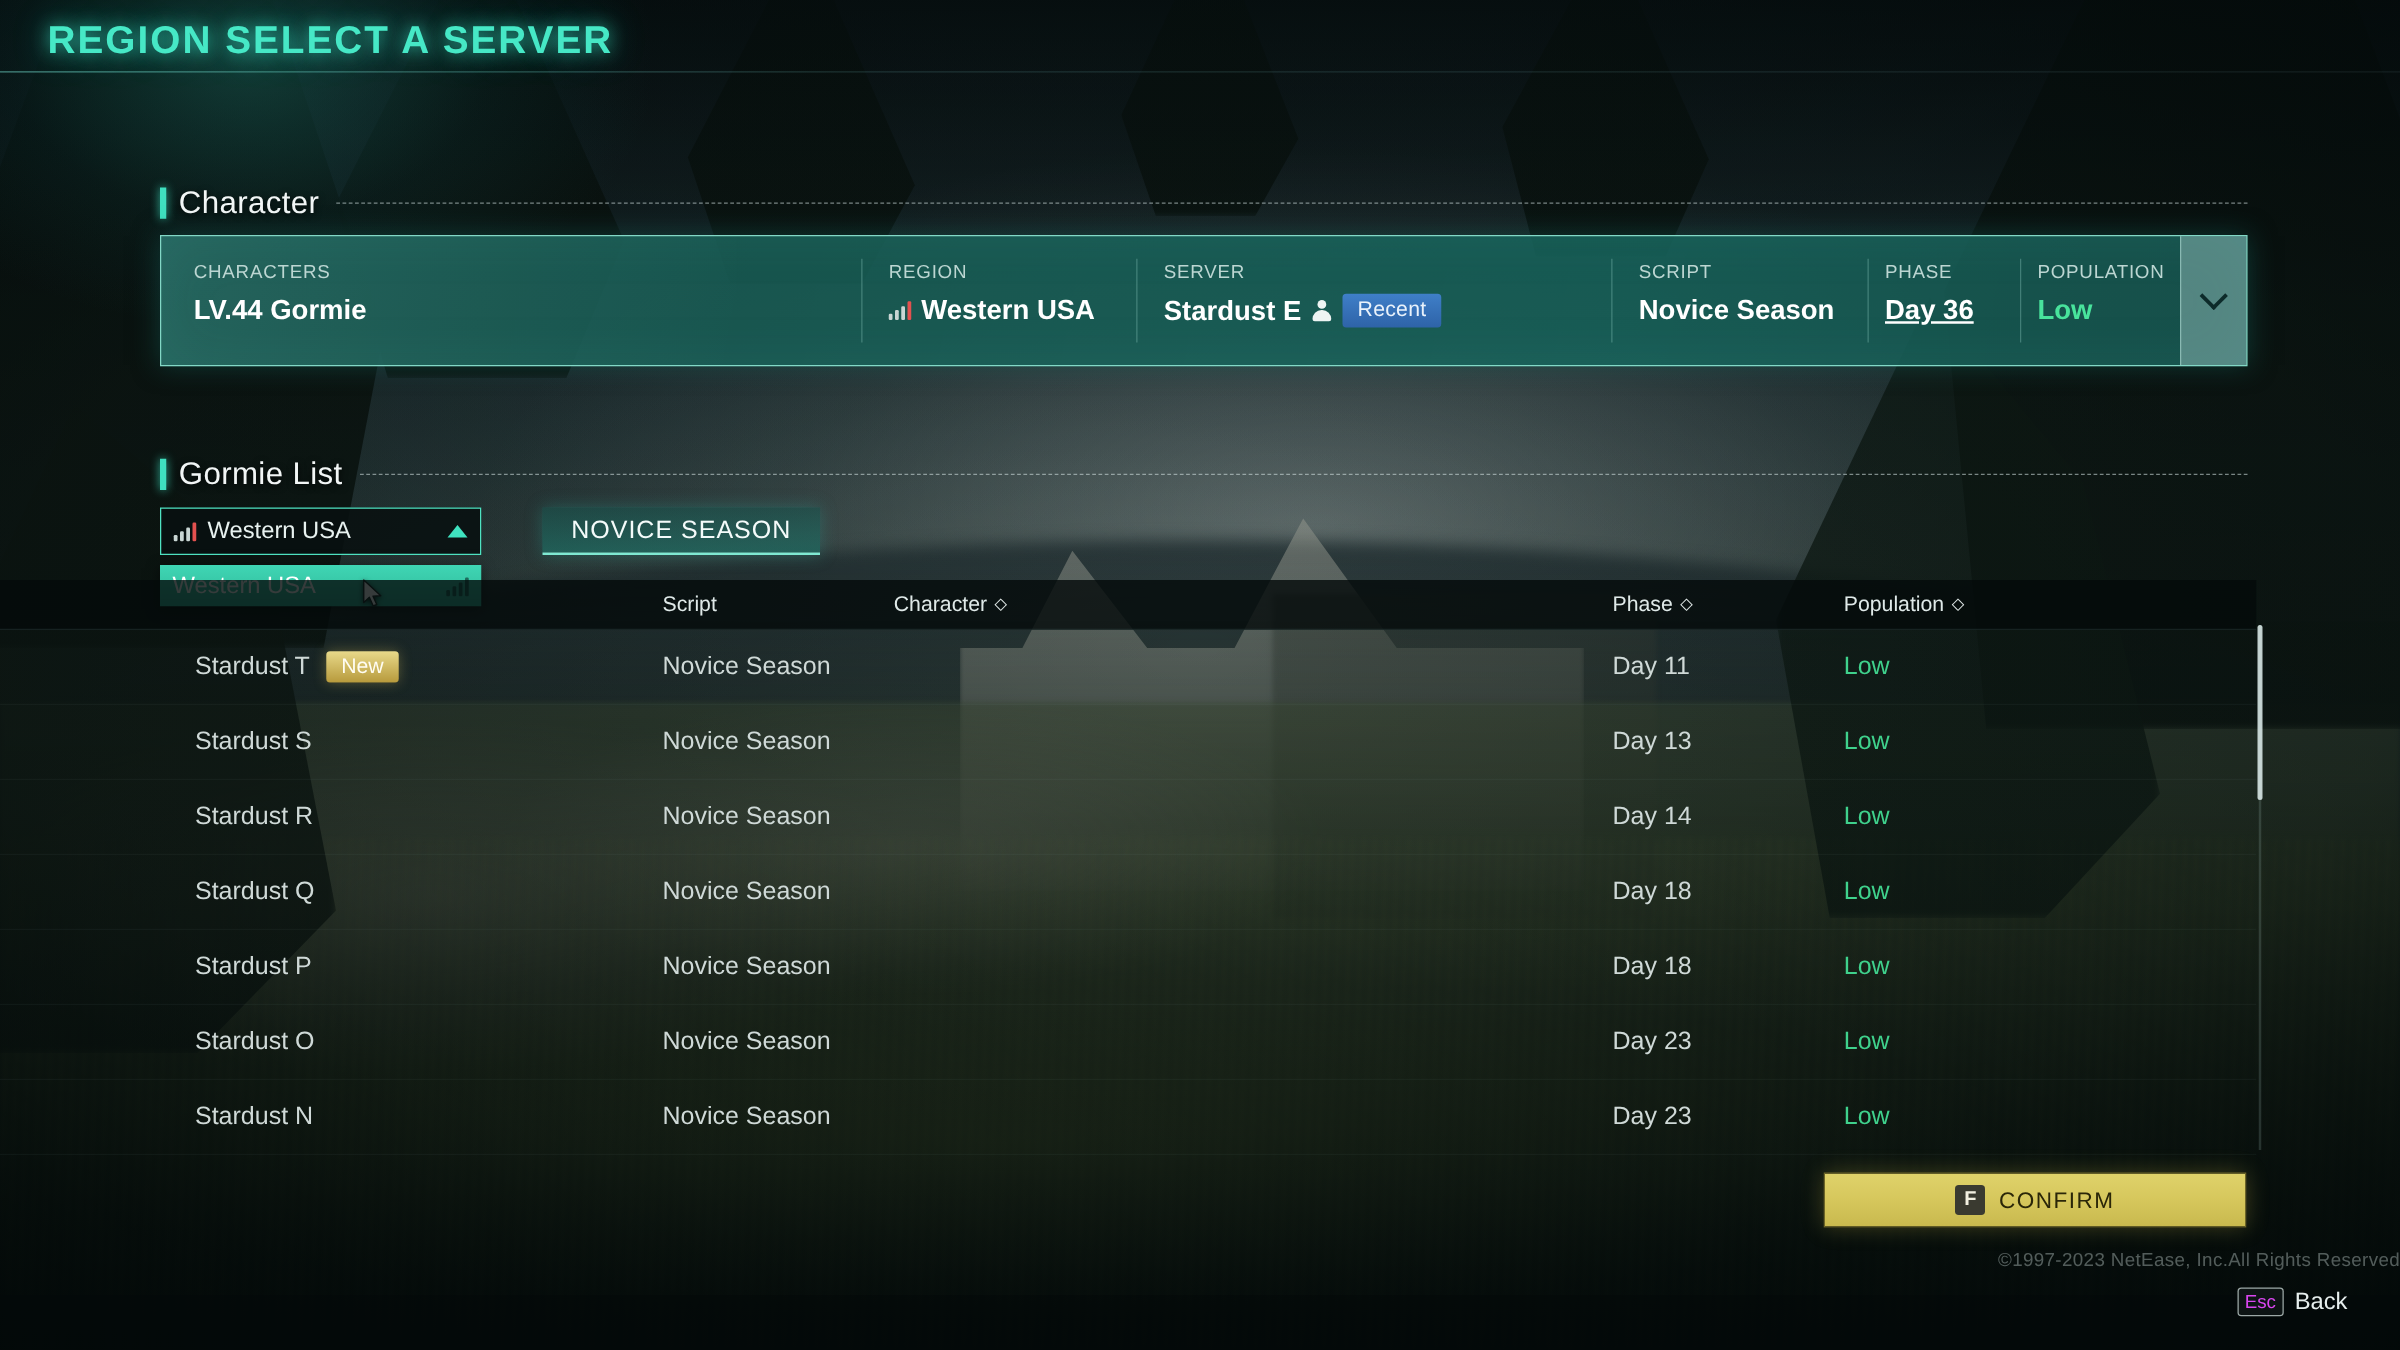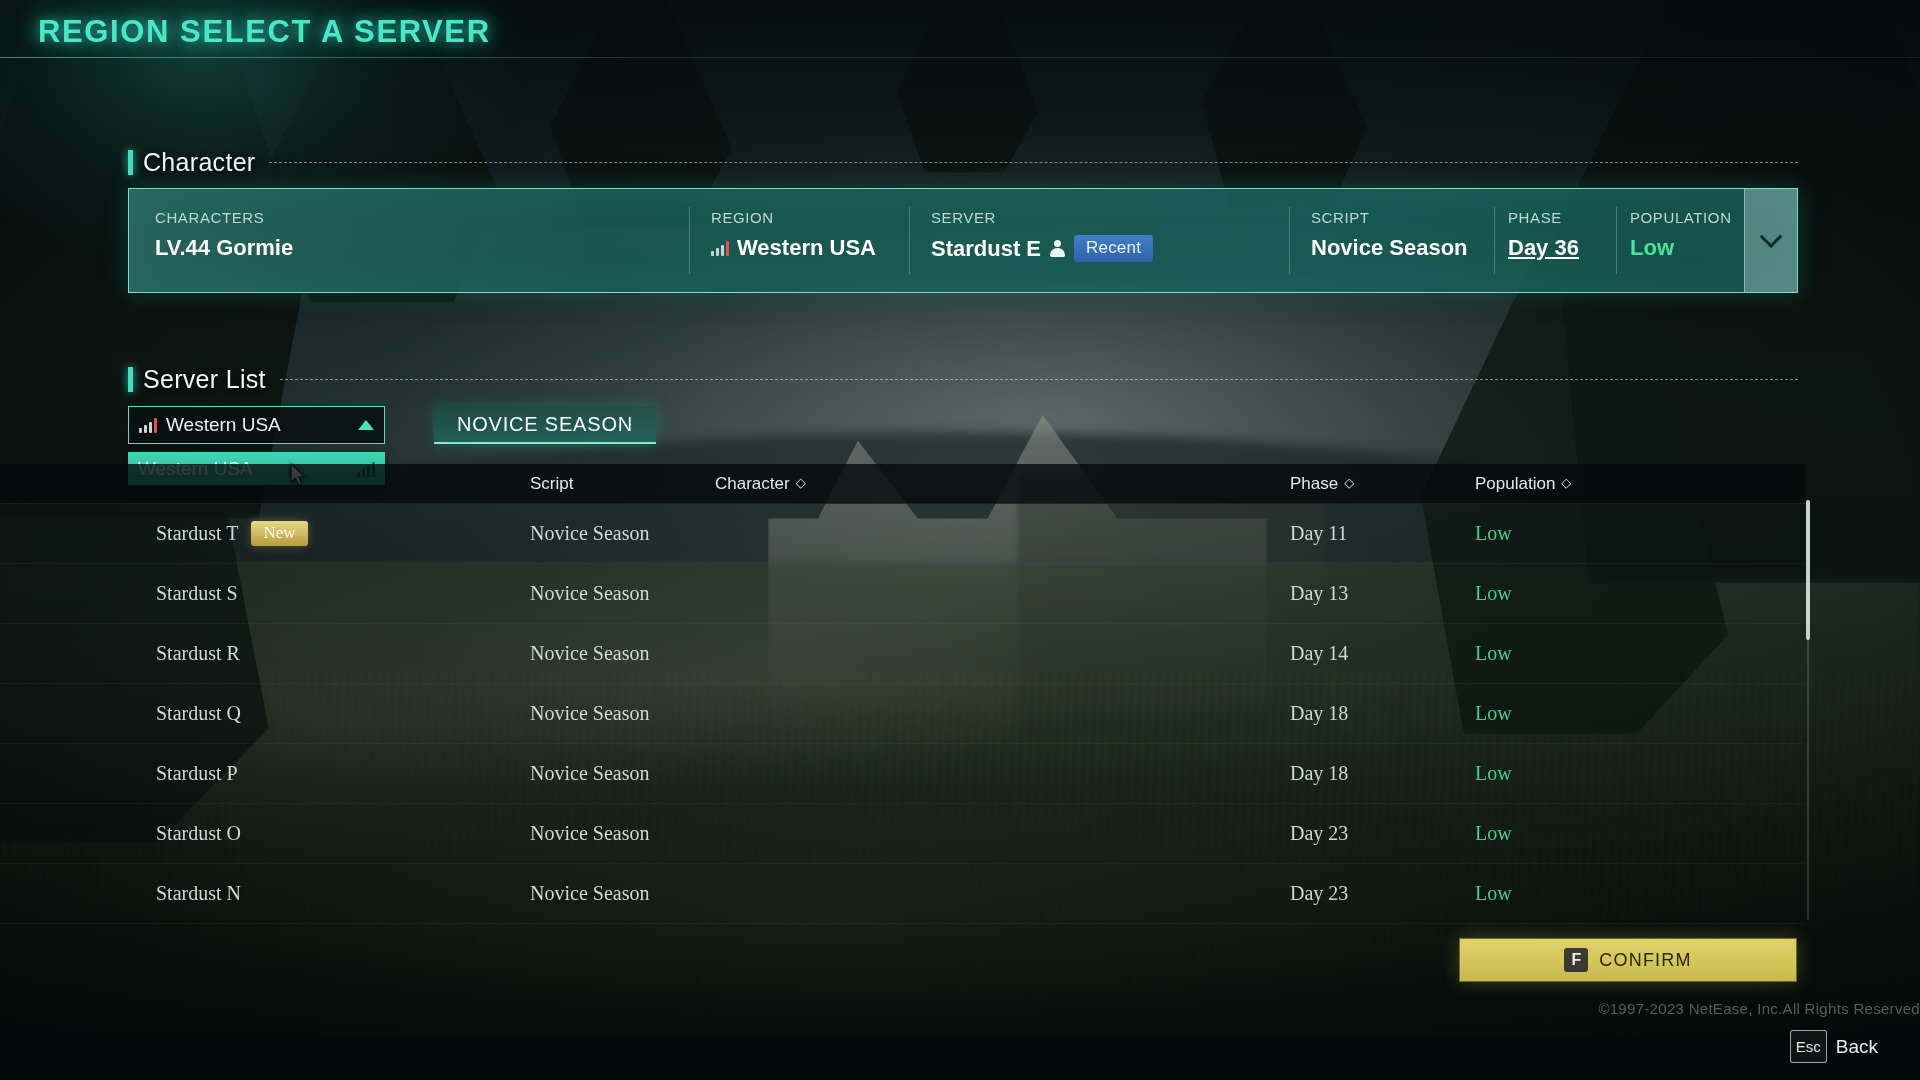--- a/index.html
+++ b/index.html
@@ -197,21 +197,21 @@
   .col-server{ width:530px; padding-left:156px; }
   .col-script{ width:185px; }
   .col-char{ width:575px; }
   .col-phase{ width:185px; }
   .col-pop{ width:175px; }
 
   .row{
     height:60px; display:flex; align-items:center;
     border-bottom:1px solid rgba(140,170,168,0.06);
   }
-  .row .cell{ font-size:20px; color:#cfd9d7; white-space:nowrap;font-family:Liberation Serif, serif; }
+  .row .cell{ font-size:20px; color:#cfd9d7; white-space:nowrap; }
   .row .cell.server{ display:flex; align-items:center; gap:13px; }
   .row .cell.pop{ color:#3fd18c; }
   .badge-new{
     background:linear-gradient(180deg,#e8d98a,#b79a3c);
     color:#fffdf3; font-size:17px; padding:2px 12px 3px; border-radius:3px;
     box-shadow:0 0 10px rgba(210,185,90,0.35);
   }
 
   
   #scroll-track{
@@ -243,21 +243,21 @@
     position:absolute; left:0; right:0; top:1000px; text-align:right;
     font-size:15px; color:rgba(190,205,202,0.42); letter-spacing:0.3px;
   }
 
   #back{
     position:absolute; right:42px; top:1030px;
     display:flex; align-items:center; gap:9px;
   }
   .keycap.esc{
     background:rgba(18,26,26,0.7); border:1px solid rgba(205,220,218,0.75);
-    color:#e5e5e5; font-size:15px; min-width:34px; height:33px; font-weight:normal;
+    color:#d946ef; font-size:15px; min-width:34px; height:23px; font-weight:normal;
   }
   #back .label{ font-size:19px; color:#e6eeed; }
 </style>
 </head>
 <body>
 
 <div id="bg">
   <div class="bg-base"></div>
   <div class="bg-sky"></div>
   <div class="bg-hill"></div>
@@ -335,21 +335,21 @@
     <div class="cc-value low" style="padding-left:14px;">Low</div>
   </div>
 
   <div id="cc-expand">
     <div class="chev"></div>
   </div>
 </div>
 
 <div class="section" style="left:128px; top:365px; width:1670px;">
   <div class="sec-bar"></div>
-  <div class="sec-text">Server List</div>
+  <div class="sec-text">Gormie List</div>
   <div class="sec-dash"></div>
 </div>
 
 <div id="region-select">
   <span class="sig">
       <i></i>
       <i></i>
       <i></i>
       <i></i>
     </span>

